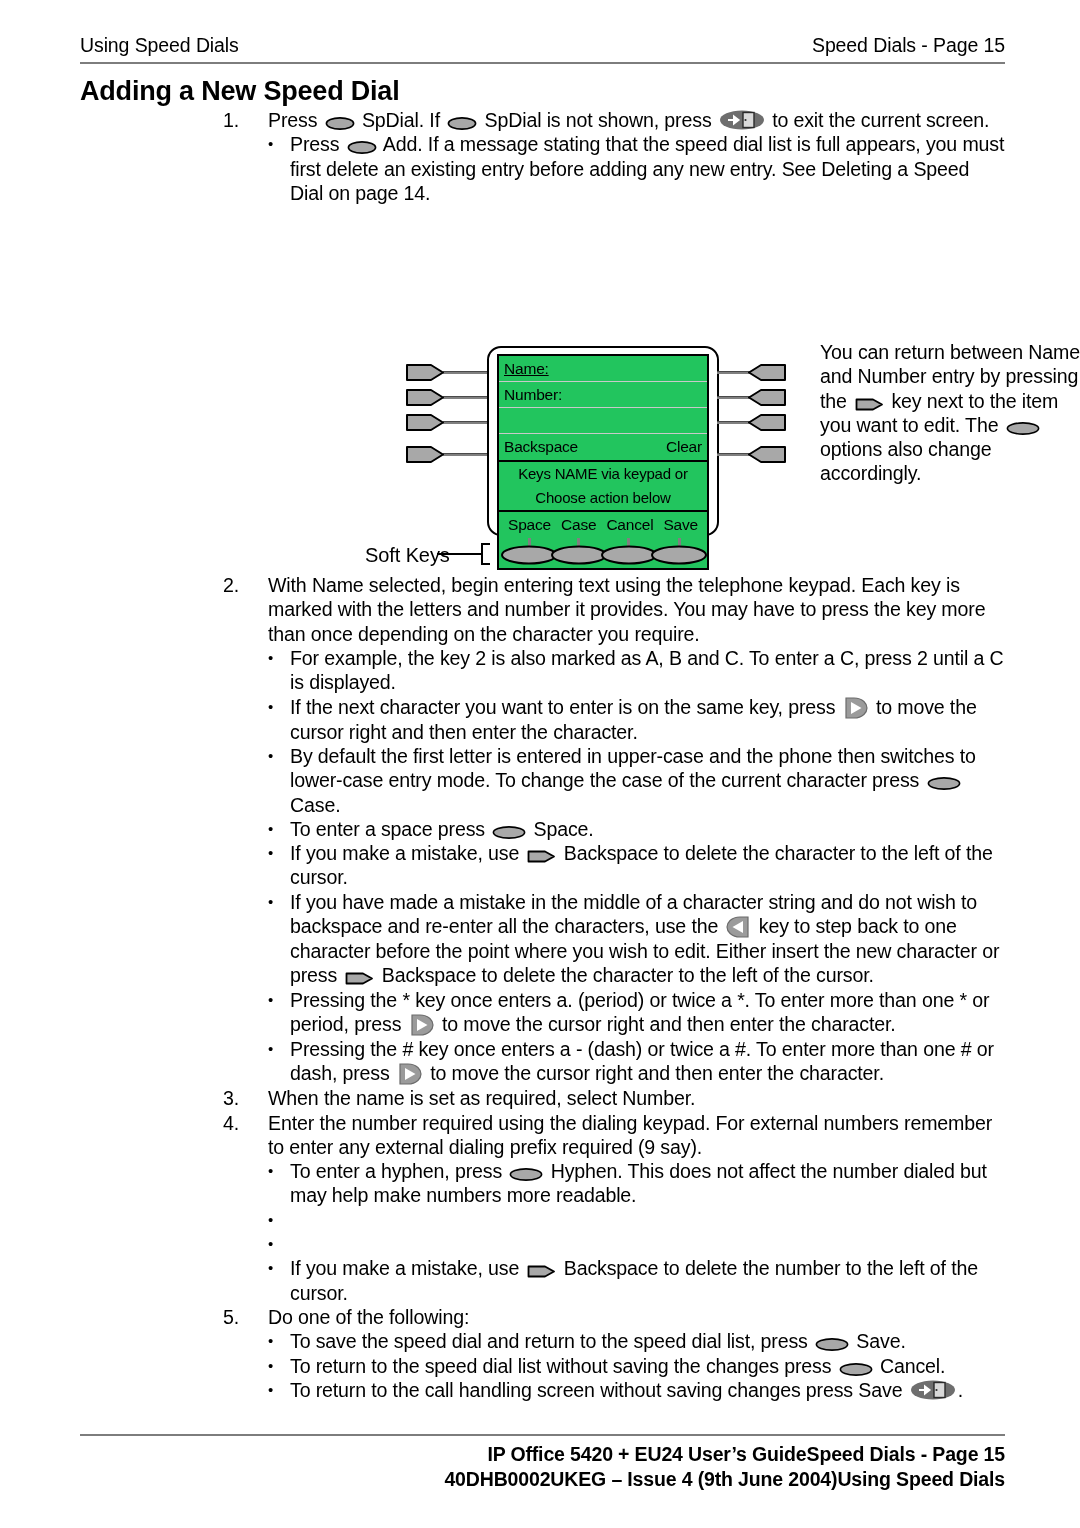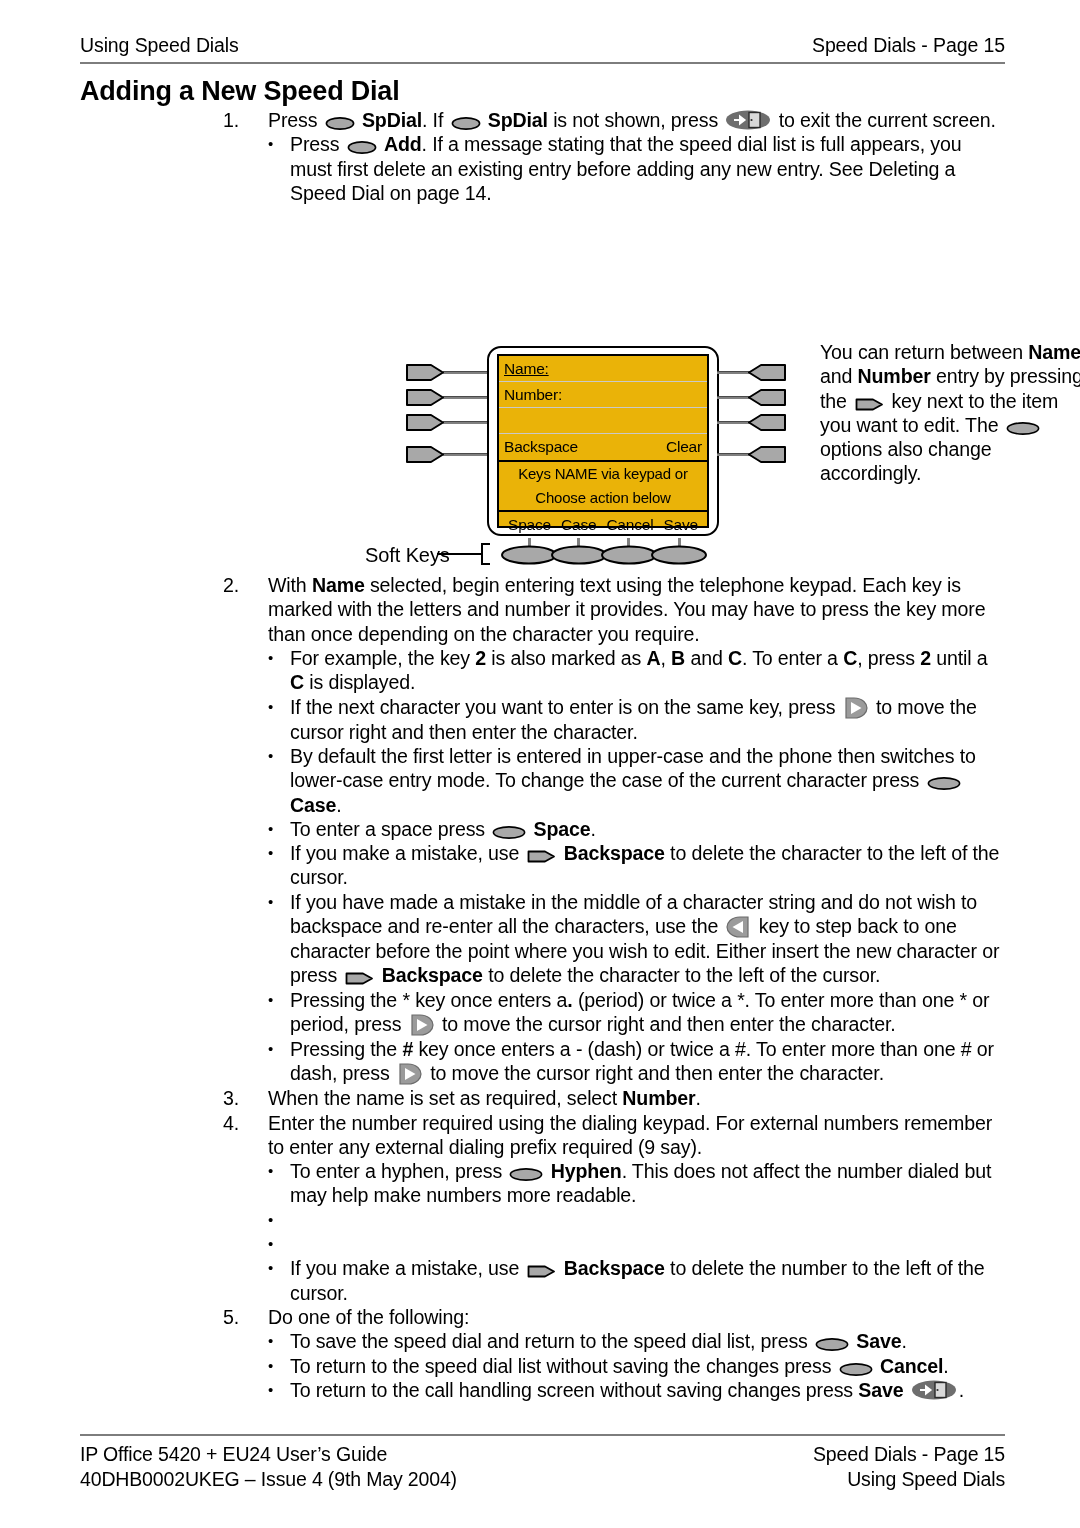--- a/index.html
+++ b/index.html
@@ -93,21 +93,21 @@
     flex: 0 0 22px;
     padding-left: 188px;
     box-sizing: content-box;
     font-size: 15px;
     line-height: 24.3px;
   }
   .bullet-item > .txt {
     flex: 1 1 auto;
   }
 
-  b, strong { font-weight: bold; }
+  b, strong { font-weight: normal; }
 
   
   .ico {
     display: inline-block;
     vertical-align: -4px;
     margin: 0 2px;
   }
   .ico svg { display: block; }
 
   
@@ -147,23 +147,23 @@
     border: 2.5px solid #000;
     border-radius: 14px;
     background: #fff;
     box-sizing: border-box;
   }
   .lcd-inner {
     position: absolute;
     left: 132px;
     top: 14px;
     width: 212px;
-    height: 174px;
+    height: 216px;
     border: 2px solid #000;
-    background: #eab308;
+    background: #22c55e;
     box-sizing: border-box;
     font-size: 15.5px;
     letter-spacing: -0.2px;
   }
   .lcd-row {
     position: relative;
     height: 26px;
     padding: 0 5px;
     display: flex;
     align-items: center;
@@ -253,21 +253,22 @@
     position: absolute;
     left: 80px;
     top: 1442px;
     width: 925px;
     font-size: 19.5px;
     line-height: 25px;
     letter-spacing: -0.15px;
   }
   .footer-line {
     display: flex;
-    justify-content: space-between;
+    justify-content: flex-end;
+    font-weight: bold;
   }
 </style>
 </head>
 <body>
 
 <div class="page">
 
   <div class="header">
     <span>Using Speed Dials</span>
     <span>Speed Dials - Page 15</span>
@@ -649,18 +650,18 @@
 
   </div>
 
   <div class="footer-rule"></div>
   <div class="footer">
     <div class="footer-line">
       <span>IP Office 5420 + EU24 User’s Guide</span>
       <span>Speed Dials - Page 15</span>
     </div>
     <div class="footer-line">
-      <span>40DHB0002UKEG – Issue 4 (9th May 2004)</span>
+      <span>40DHB0002UKEG – Issue 4 (9th June 2004)</span>
       <span>Using Speed Dials</span>
     </div>
   </div>
 
 </div>
 
 </body></html>

